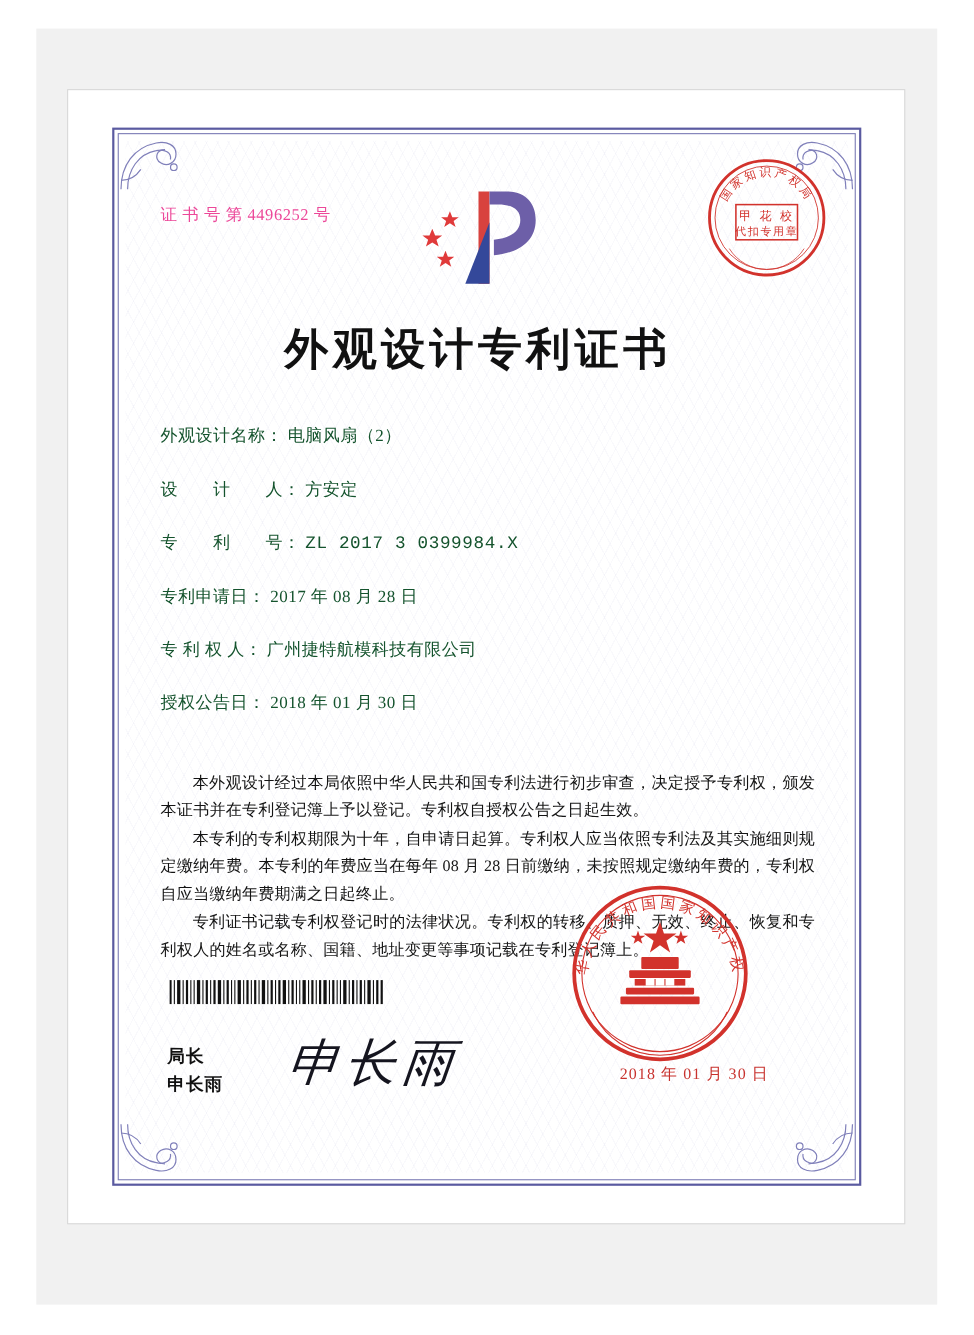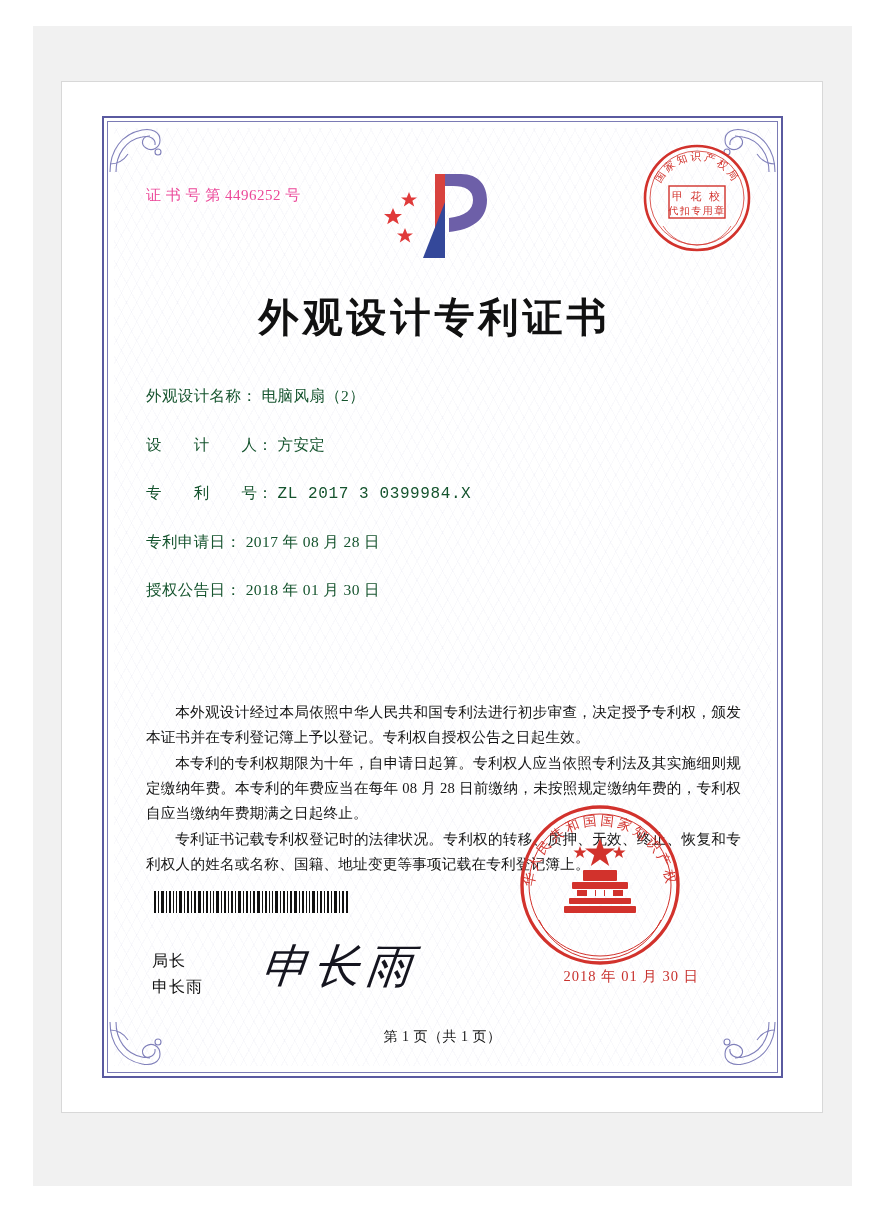--- a/index.html
+++ b/index.html
@@ -162,21 +162,21 @@
     height: 22px;
   }
   .barcode svg { width: 100%; height: 100%; display: block; }
 
   
   .sig-block {
     position: absolute;
     left: 58px;
     top: 840px;
     font-size: 16px;
-    font-weight: normal;
+    font-weight: bold;
     color: #111;
     line-height: 26px;
     letter-spacing: 1px;
   }
   .handwriting {
     position: absolute;
     left: 168px;
     top: 828px;
     font-size: 46px;
     color: #15151f;
@@ -305,20 +305,24 @@
           <span class="field-label">设　　计　　人：</span>
           <span class="field-value">方安定</span>
         </div>
         <div class="field-row">
           <span class="field-label">专　　利　　号：</span>
           <span class="field-value mono">ZL 2017 3 0399984.X</span>
         </div>
         <div class="field-row">
           <span class="field-label">专利申请日：</span>
           <span class="field-value">2017 年 08 月 28 日</span>
+        </div>
+        <div class="field-row">
+          <span class="field-label">专 利 权 人：</span>
+          <span class="field-value">广州捷特航模科技有限公司</span>
         </div>
         <div class="field-row">
           <span class="field-label">授权公告日：</span>
           <span class="field-value">2018 年 01 月 30 日</span>
         </div>
       </div>
 
       <div class="paragraphs">
         <p>本外观设计经过本局依照中华人民共和国专利法进行初步审查，决定授予专利权，颁发本证书并在专利登记簿上予以登记。专利权自授权公告之日起生效。</p>
         <p>本专利的专利权期限为十年，自申请日起算。专利权人应当依照专利法及其实施细则规定缴纳年费。本专利的年费应当在每年 08 月 28 日前缴纳，未按照规定缴纳年费的，专利权自应当缴纳年费期满之日起终止。</p>
@@ -411,16 +415,15 @@
             <rect x="66" y="68" width="34" height="11" rx="1"></rect>
             <rect x="70" y="88" width="8" height="6" fill="#ffffff"></rect>
             <rect x="88" y="88" width="8" height="6" fill="#ffffff"></rect>
             <rect x="79" y="88" width="8" height="6" fill="#ffffff"></rect>
           </g>
           <path d="M 22 118 A 67 67 0 0 0 144 118" fill="none" stroke="#d2322c" stroke-width="1"></path>
         </svg>
       </div>
       <div class="seal-date">2018 年 01 月 30 日</div>
 
-      <div class="footer-page">第 1 页（共 1 页）</div>
     </div>
   </div>
 </div>
 
 </body></html>

